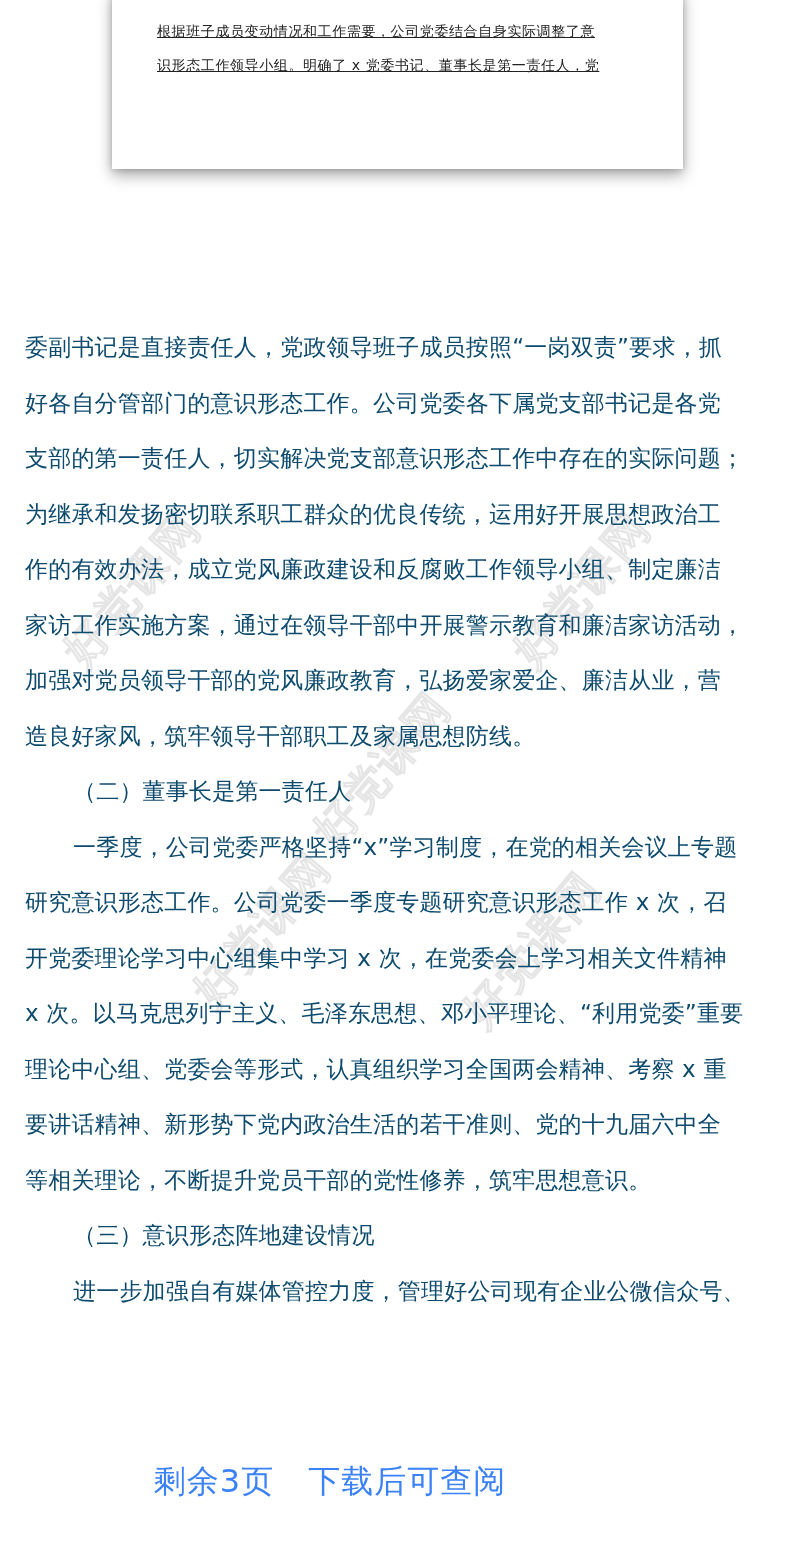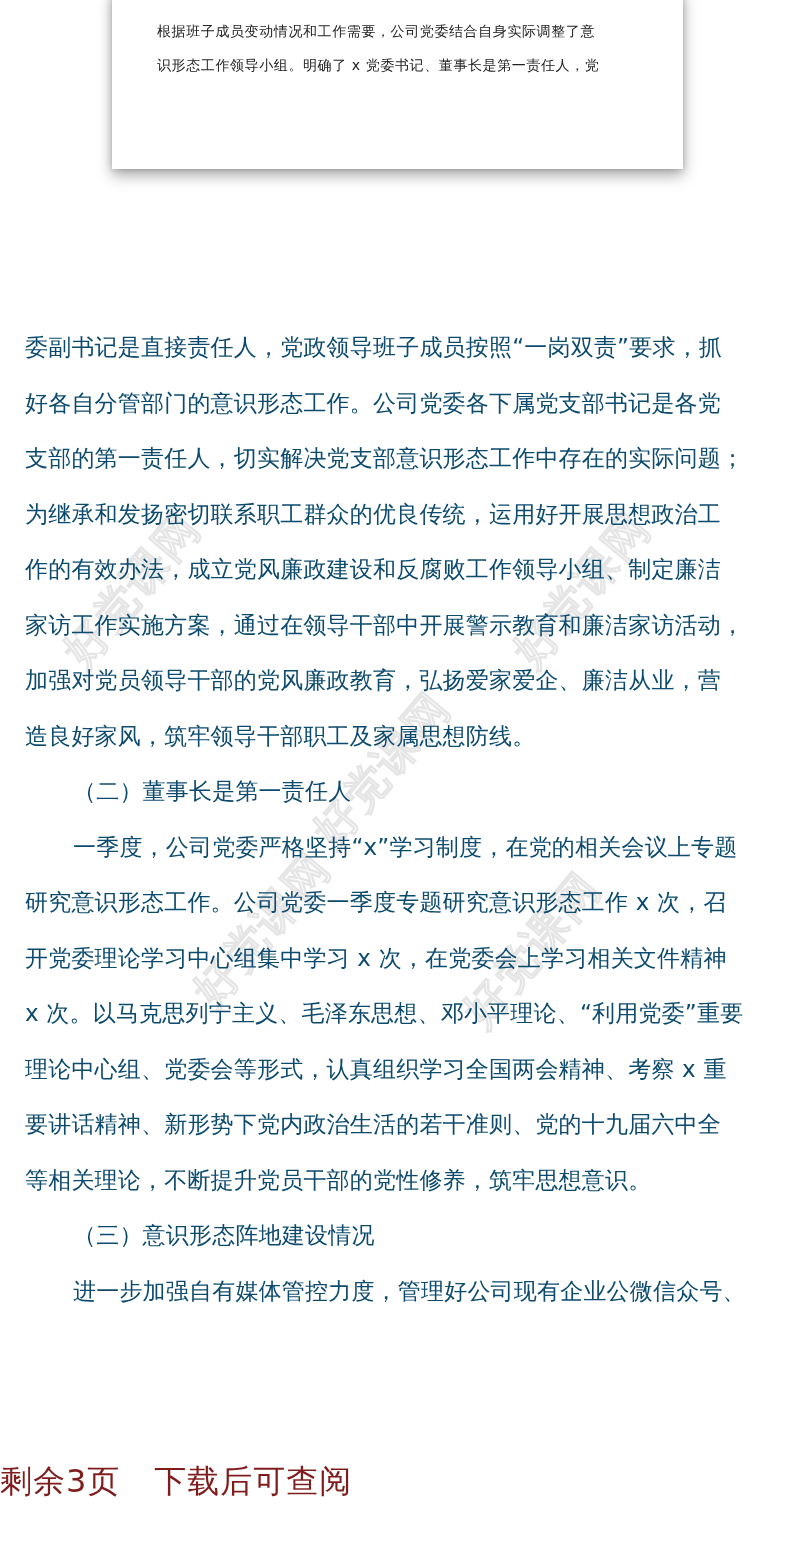--- a/index.html
+++ b/index.html
@@ -30,20 +30,21 @@
       top: 24px;
       width: 490px;
       font-size: 14px;
       line-height: 34px;
       color: #222;
       letter-spacing: 0.6px;
     }
     .preview-text p {
       margin: 0;
       white-space: nowrap;
+      text-decoration: underline;
     }
     .body-text {
       position: absolute;
       left: 25px;
       top: 320px;
       width: 755px;
     }
     .line {
       font-size: 23px;
       line-height: 55.5px;
@@ -67,22 +68,23 @@
       white-space: nowrap;
       pointer-events: none;
       font-weight: bold;
       letter-spacing: 2px;
     }
     .footer-note {
       position: absolute;
       left: 0;
       width: 660px;
       top: 1460px;
+      text-align: center;
       font-size: 32px;
-      color: #7f1d1d;
+      color: #3b82f6;
       letter-spacing: 1px;
     }
     .footer-note span {
       display: inline-block;
     }
     .footer-gap {
       width: 34px;
     }
   </style>
 </head>

